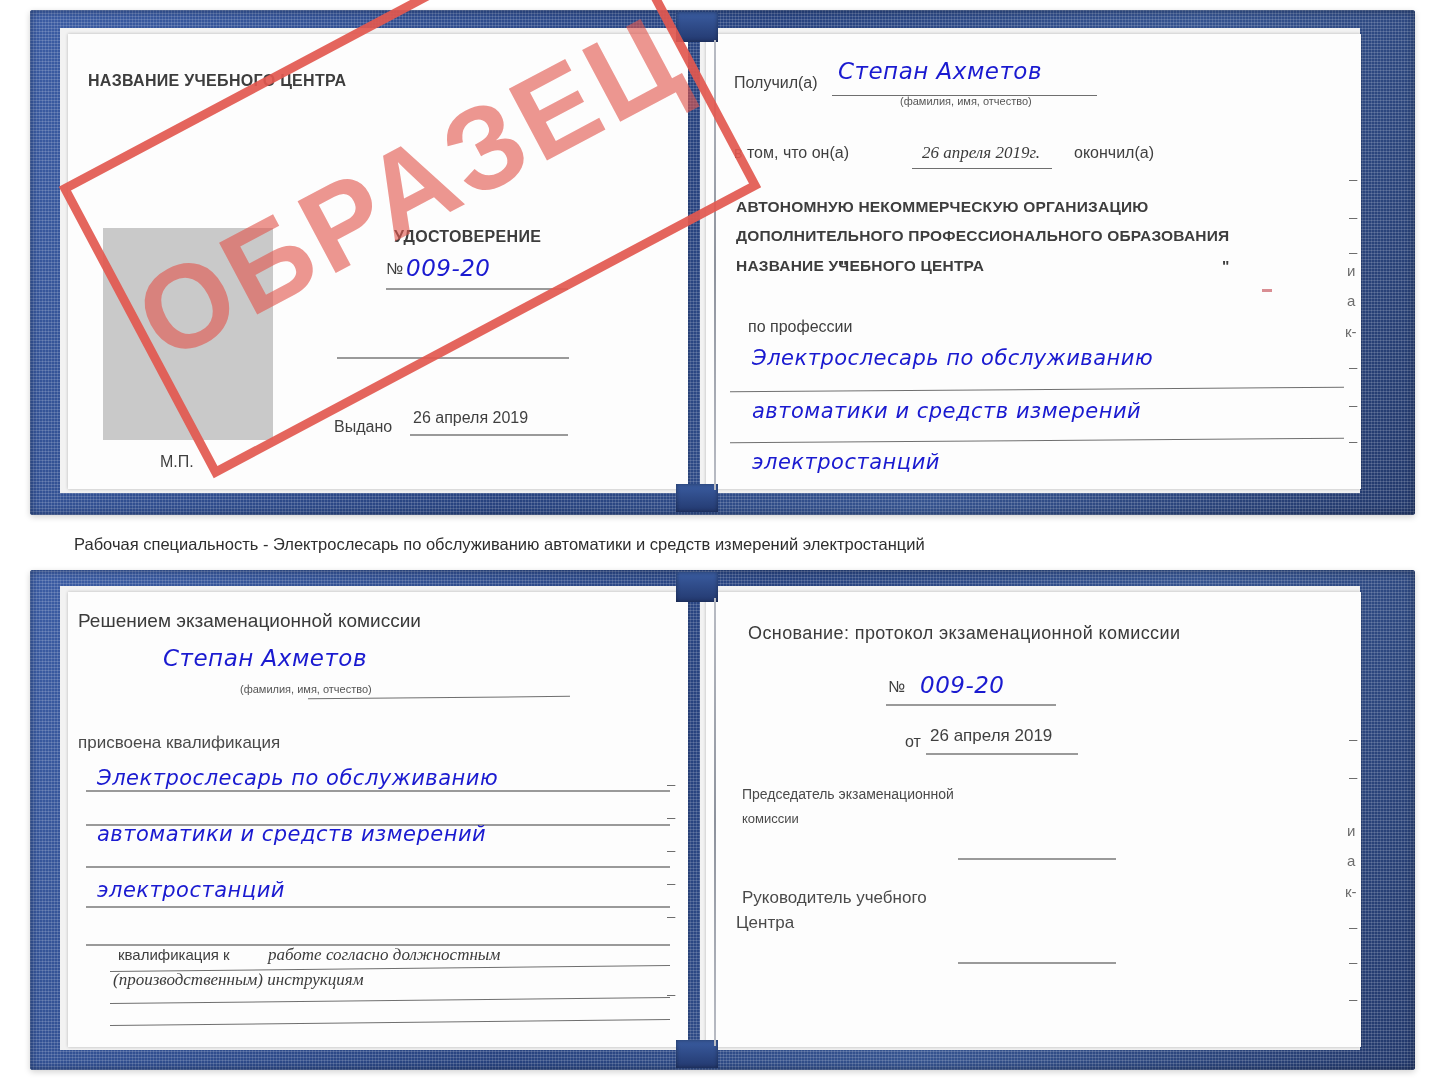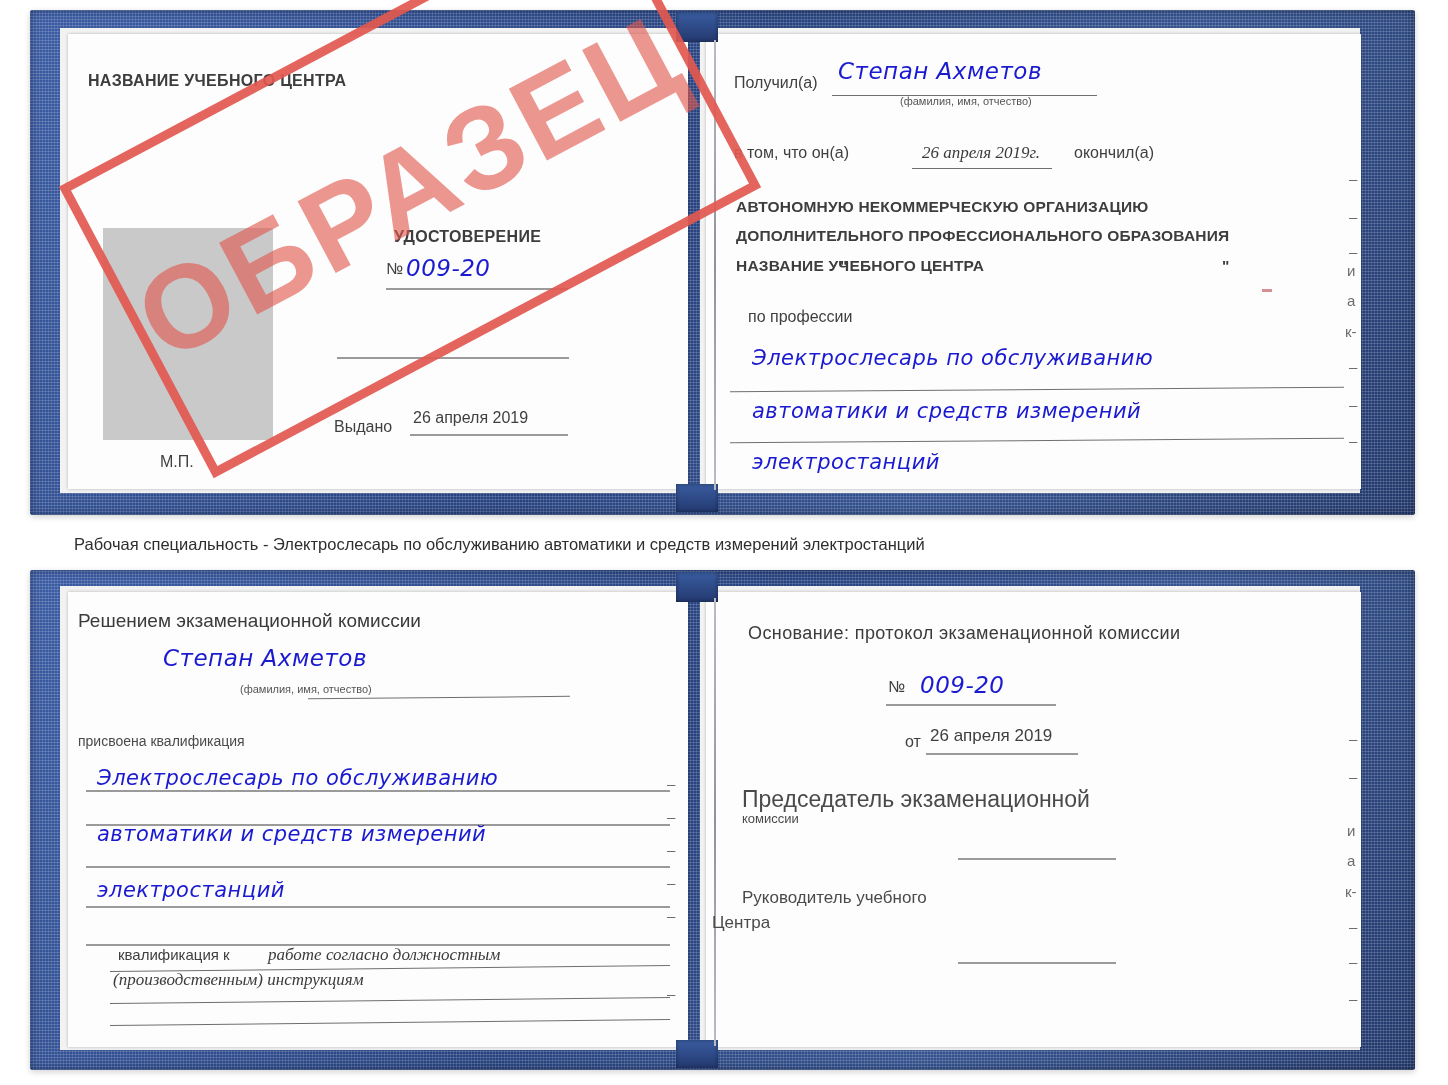--- a/index.html
+++ b/index.html
@@ -110,21 +110,21 @@
 <div class="t typed-it" style="left:922px;top:143px;">26 апреля 2019г.</div>
 <div class="rule dark" style="left:912px;top:168px;width:140px;"></div>
 <div class="t lbl" style="left:1074px;top:144px;">окончил(а)</div>
 
 <div class="t caps center" style="left:736px;top:198px;width:590px;">АВТОНОМНУЮ НЕКОММЕРЧЕСКУЮ ОРГАНИЗАЦИЮ</div>
 <div class="t caps center" style="left:736px;top:227px;width:590px;">ДОПОЛНИТЕЛЬНОГО ПРОФЕССИОНАЛЬНОГО ОБРАЗОВАНИЯ</div>
 <div class="t caps" style="left:840px;top:257px;">"</div>
 <div class="t caps center" style="left:736px;top:257px;width:590px;">НАЗВАНИЕ УЧЕБНОГО ЦЕНТРА</div>
 <div class="t caps" style="left:1222px;top:257px;">"</div>
 
-<div class="t lbl" style="left:748px;top:308px;">по профессии</div>
+<div class="t lbl" style="left:748px;top:318px;">по профессии</div>
 
 <div class="t hand" style="left:752px;top:346px;">Электрослесарь по обслуживанию</div>
 <div class="rule dark" style="left:730px;top:389px;width:614px;transform:rotate(-0.4deg);"></div>
 
 <div class="t hand" style="left:752px;top:399px;">автоматики и средств измерений</div>
 <div class="rule dark" style="left:730px;top:440px;width:614px;transform:rotate(-0.4deg);"></div>
 
 <div class="t hand" style="left:752px;top:450px;">электростанций</div>
 
 <div class="faint-red" style="left:1262px;top:283px;">▬</div>
@@ -156,21 +156,21 @@
 <div class="spine-tab" style="left:676px;top:572px;width:42px;height:30px;"></div>
 <div class="spine-tab" style="left:676px;top:1040px;width:42px;height:28px;"></div>
 <div class="spine-line" style="left:714px;top:598px;height:448px;"></div>
 
 <div class="t center" style="left:78px;top:610px;width:600px;font-size:19px;color:#3b3b3b;">Решением экзаменационной комиссии</div>
 
 <div class="t hand hand-big" style="left:163px;top:645px;">Степан Ахметов</div>
 <div class="rule dark" style="left:308px;top:697px;width:262px;transform:rotate(-0.5deg);"></div>
 <div class="t small center" style="left:240px;top:683px;width:400px;">(фамилия, имя, отчество)</div>
 
-<div class="t center" style="left:78px;top:733px;width:600px;font-size:14px;">присвоена квалификация</div>
+<div class="t center" style="left:78px;top:733px;width:600px;font-size:17px;">присвоена квалификация</div>
 
 <div class="t hand" style="left:97px;top:766px;">Электрослесарь по обслуживанию</div>
 <div class="rule" style="left:86px;top:790px;width:584px;"></div>
 <div class="rule" style="left:86px;top:824px;width:584px;"></div>
 
 <div class="t hand" style="left:97px;top:822px;">автоматики и средств измерений</div>
 <div class="rule" style="left:86px;top:866px;width:584px;"></div>
 
 <div class="t hand" style="left:97px;top:878px;">электростанций</div>
 <div class="rule" style="left:86px;top:906px;width:584px;"></div>
@@ -186,26 +186,26 @@
 <div class="t" style="left:748px;top:623px;font-size:18px;color:#3b3b3b;letter-spacing:.4px;">Основание: протокол экзаменационной комиссии</div>
 
 <div class="t lbl" style="left:888px;top:678px;">№</div>
 <div class="t hand hand-big" style="left:920px;top:672px;">009-20</div>
 <div class="rule" style="left:886px;top:704px;width:170px;"></div>
 
 <div class="t lbl" style="left:905px;top:733px;">от</div>
 <div class="t lbl" style="left:930px;top:726px;font-size:17px;">26 апреля 2019</div>
 <div class="rule" style="left:926px;top:753px;width:152px;"></div>
 
-<div class="t" style="left:742px;top:786px;font-size:23px;">Председатель экзаменационной</div>
+<div class="t" style="left:742px;top:786px;font-size:14px;">Председатель экзаменационной</div>
 <div class="t" style="left:742px;top:811px;font-size:13px;">комиссии</div>
 <div class="rule" style="left:958px;top:858px;width:158px;"></div>
 
 <div class="t" style="left:742px;top:888px;font-size:17px;">Руководитель учебного</div>
-<div class="t" style="left:712px;top:913px;font-size:17px;">Центра</div>
+<div class="t" style="left:736px;top:913px;font-size:17px;">Центра</div>
 <div class="rule" style="left:958px;top:962px;width:158px;"></div>
 
 <div class="edgemark" style="left:1349px;top:730px;">–</div>
 <div class="edgemark" style="left:1349px;top:768px;">–</div>
 <div class="edgemark" style="left:1347px;top:822px;">и</div>
 <div class="edgemark" style="left:1347px;top:852px;">а</div>
 <div class="edgemark" style="left:1345px;top:883px;">к-</div>
 <div class="edgemark" style="left:1349px;top:918px;">–</div>
 <div class="edgemark" style="left:1349px;top:953px;">–</div>
 <div class="edgemark" style="left:1349px;top:990px;">–</div>

